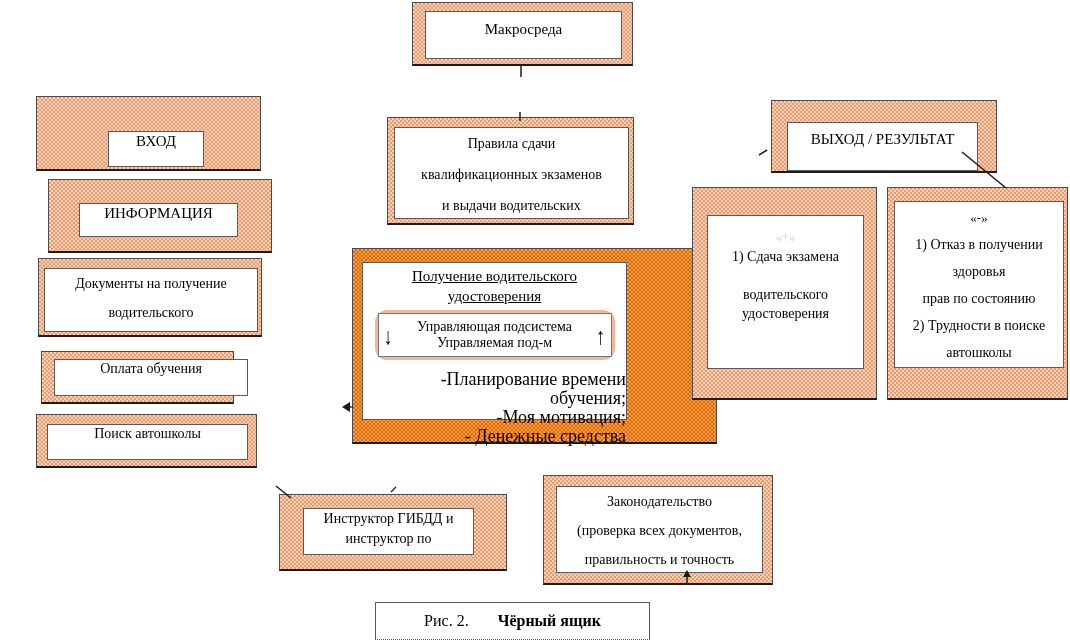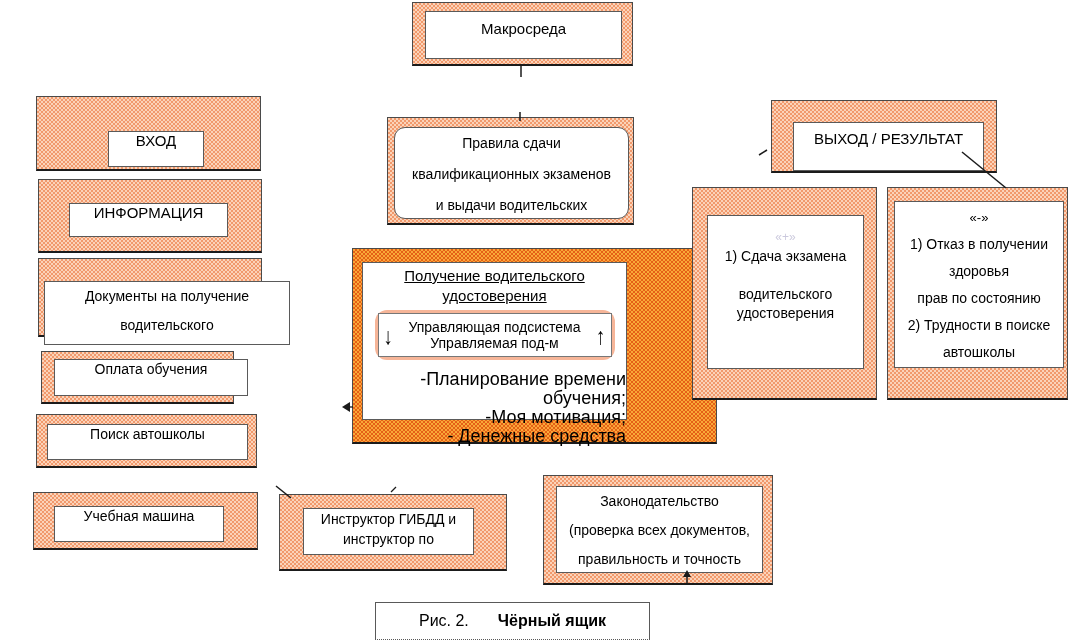--- a/index.html
+++ b/index.html
@@ -1,18 +1,18 @@
 <!DOCTYPE html>
 <html><head>
 <meta charset="utf-8">
 <style>
   html,body { margin:0; padding:0; background:#ffffff; }
   .stage {
     position:relative; width:1070px; height:643px; background:#ffffff;
-    font-family:Liberation Sans, sans-serif; color:#000;
+    font-family:Liberation Serif, serif; color:#000;
     overflow:hidden;
   }
   .obox {
     position:absolute; box-sizing:border-box;
     border:1px solid #4a4a4a; border-bottom:2px solid #1b1b1b;
   }
   .fill-light {
     background-color:#fbd3b9;
     background-image:
       linear-gradient(45deg,#f1996c 25%,transparent 25%,transparent 75%,#f1996c 75%),
@@ -28,21 +28,21 @@
   }
   .wlabel {
     position:absolute; box-sizing:border-box; background:#fff;
     border:1px solid #5a5a5a;
     display:flex; flex-direction:column; align-items:center; justify-content:flex-start;
     text-align:center; font-size:14px; line-height:18px;
   }
   .wlabel.toptext { justify-content:flex-start; }
   .big { font-size:15px; }
   .lines29 { line-height:29px; }
-  .lines31 { line-height:31px;border-radius:11px; }
+  .lines31 { line-height:31px; }
   .lines20 { line-height:20px; }
   
   .sys-white {
     position:absolute; left:9px; top:13px; width:265px; height:158px;
     background:#fff; border:1px solid #5a5a5a; box-sizing:border-box;
     text-align:center;
   }
   .sys-title { padding-top:3px; font-size:15px; line-height:20px; }
   .sys-title div { text-decoration:underline; }
   .subsys {
@@ -84,50 +84,45 @@
       <span>Макросреда</span>
     </div>
   </div>
 
   <div class="obox fill-light" style="left:36px;top:96px;width:225px;height:75px">
     <div class="wlabel big" style="left:71px;top:34px;width:96px;height:36px">
       <span>ВХОД</span>
     </div>
   </div>
 
-  <div class="obox fill-light" style="left:38px;top:179px;width:224px;height:74px">
+  <div class="obox fill-light" style="left:48px;top:179px;width:224px;height:74px">
     <div class="wlabel big" style="left:30px;top:23px;width:159px;height:34px">
       <span>ИНФОРМАЦИЯ</span>
     </div>
   </div>
 
   <div class="obox fill-light" style="left:38px;top:258px;width:224px;height:79px">
-    <div class="wlabel lines29" style="left:5px;top:22px;width:246px;height:64px">
+    <div class="wlabel lines29" style="left:5px;top:9px;width:214px;height:64px">
       <div>Документы на получение</div>
       <div>водительского</div>
     </div>
   </div>
 
   <div class="obox fill-light" style="left:41px;top:351px;width:193px;height:53px">
     <div class="wlabel" style="left:12px;top:7px;width:194px;height:37px">
       <span>Оплата обучения</span>
     </div>
   </div>
 
   <div class="obox fill-light" style="left:36px;top:414px;width:221px;height:54px">
     <div class="wlabel" style="left:10px;top:9px;width:201px;height:36px">
       <span>Поиск автошколы</span>
     </div>
   </div>
 
-  <div class="obox fill-light" style="left:33px;top:492px;width:225px;height:58px">
-    <div class="wlabel" style="left:20px;top:13px;width:170px;height:36px">
-      <span>Учебная машина</span>
-    </div>
-  </div>
 
   <div class="obox fill-light" style="left:387px;top:117px;width:247px;height:108px">
     <div class="wlabel lines31" style="left:6px;top:9px;width:235px;height:92px">
       <div>Правила сдачи</div>
       <div>квалификационных экзаменов</div>
       <div>и выдачи водительских</div>
     </div>
   </div>
 
   <div class="obox fill-dark" style="left:352px;top:248px;width:365px;height:196px">
@@ -163,21 +158,21 @@
 
   <div class="obox fill-light" style="left:543px;top:475px;width:230px;height:110px">
     <div class="wlabel lines29" style="left:12px;top:10px;width:207px;height:87px">
       <div>Законодательство</div>
       <div>(проверка всех документов,</div>
       <div>правильность и точность</div>
     </div>
   </div>
 
   <div class="obox fill-light" style="left:771px;top:100px;width:226px;height:73px">
-    <div class="wlabel big toptext" style="left:21px;top:21px;width:191px;height:49px;padding-top:7px">
+    <div class="wlabel big toptext" style="left:15px;top:21px;width:191px;height:49px;padding-top:7px">
       <span>ВЫХОД / РЕЗУЛЬТАТ</span>
     </div>
   </div>
 
   <div class="obox fill-light" style="left:692px;top:187px;width:185px;height:213px">
     <div class="wlabel toptext" style="left:14px;top:27px;width:157px;height:154px">
       <div class="pbox-content">
         <div class="faint-sign">«+»</div>
         <div>1) Сдача экзамена</div>
         <div class="spacer19"></div>

